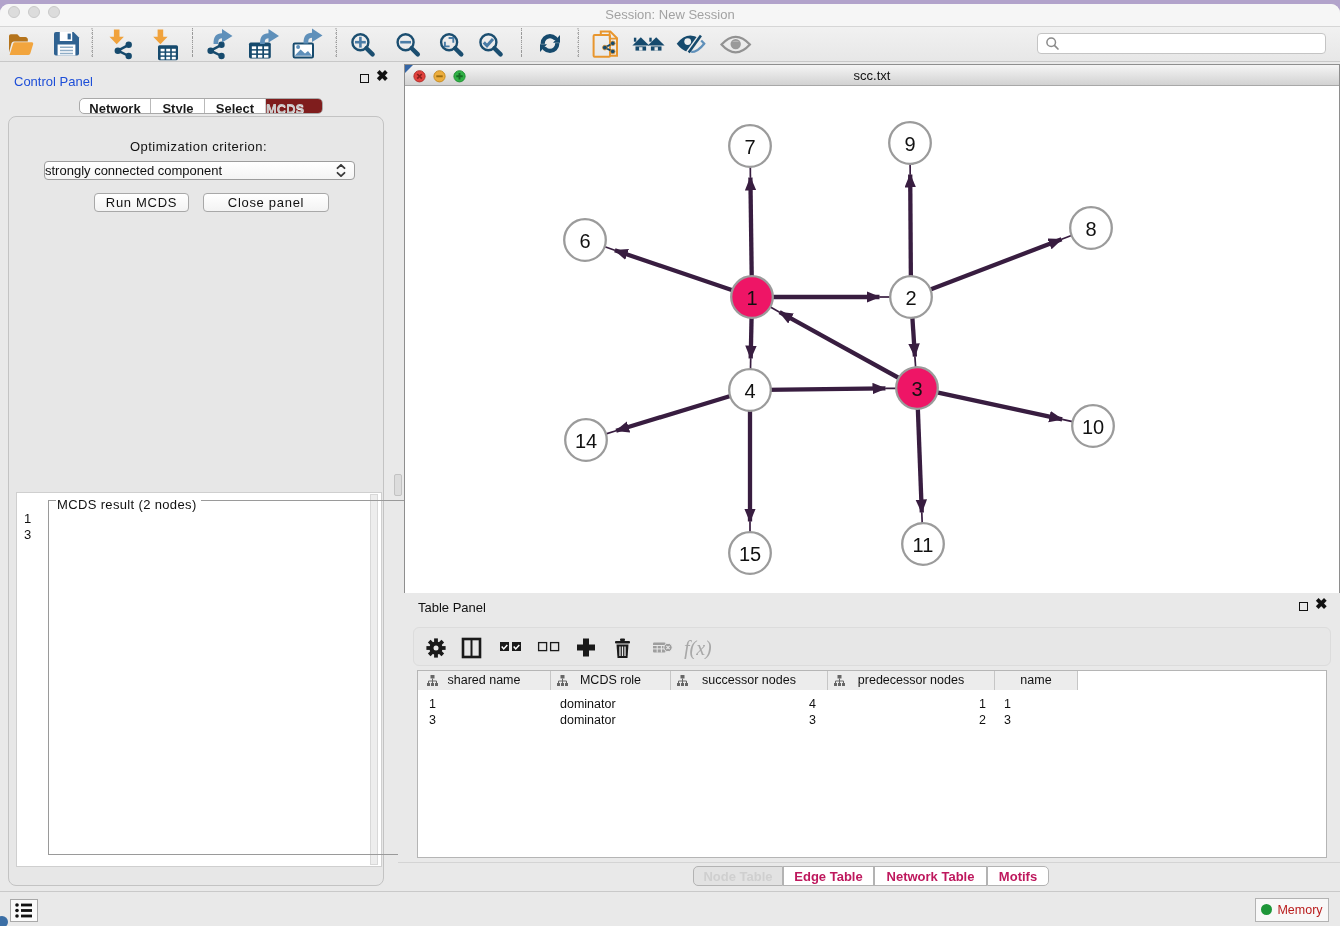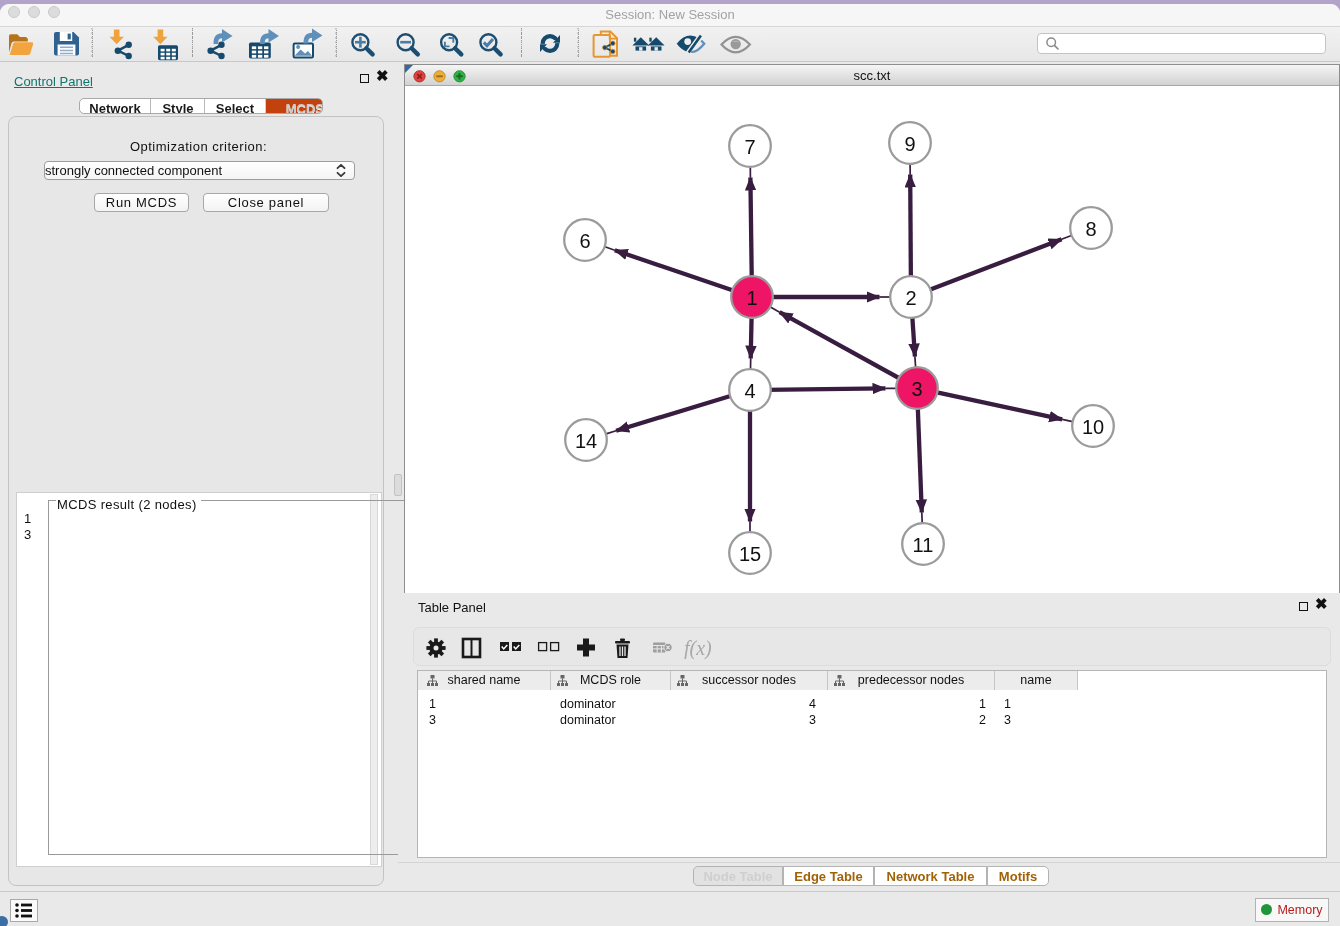--- a/index.html
+++ b/index.html
@@ -8,42 +8,42 @@
 #window { position:absolute; left:0; top:4px; width:1340px; height:922px; background:#e9e9e9; border-radius:9px 9px 0 0; overflow:hidden; will-change:transform; }
 #titlebar { position:absolute; left:0; top:0; width:100%; height:23px; background:#f6f6f6; border-bottom:1px solid #d6d6d6; }
 .tl { position:absolute; top:2px; width:12px; height:12px; border-radius:50%; background:#dcdcdc; border:1px solid #c9c9c9; }
 #title { position:absolute; top:3px; width:100%; text-align:center; color:#a2a2a2; font-size:13px; }
 #toolbar { position:absolute; left:0; top:23px; width:100%; height:35px; background:linear-gradient(#f1f1f1,#e7e7e7); border-bottom:1px solid #c8c8c8; }
 .tsep { position:absolute; top:3px; height:27px; width:0; border-left:1px dotted #9a9a9a; }
 #search { position:absolute; left:1037px; top:6px; width:289px; height:21px; background:#fff; border:1px solid #c4c4c4; border-radius:4px; }
 #main { position:absolute; left:0; top:58px; width:100%; height:829px; background:#e9e9e9; }
 
 #cp { position:absolute; left:0; top:0; width:397px; height:833px; background:#e9e9e9; }
-#cp-title { position:absolute; left:14px; top:12px; font-size:13px; color:#0f766e;text-decoration:underline; }
+#cp-title { position:absolute; left:14px; top:12px; font-size:13px; color:#1d4ed8; }
 #cp-box { position:absolute; left:8px; top:54px; width:376px; height:770px; border:1px solid #c3c3c3; border-radius:8px; background:#e7e7e7; }
 #opt-label { position:absolute; left:0; top:77px; width:397px; text-align:center; font-size:13px; letter-spacing:0.5px; color:#111; }
 #dropdown { position:absolute; left:44px; top:98.5px; width:311px; height:19px; background:linear-gradient(#ffffff,#f4f4f4); border:1px solid #9d9d9d; border-radius:4px; font-size:13px; line-height:17px; color:#111; }
 .btn { position:absolute; top:130.5px; height:19.5px; background:linear-gradient(#ffffff,#f3f3f3); border:1px solid #a8a8a8; border-radius:4px; font-size:13px; letter-spacing:0.7px; text-align:center; line-height:18px; color:#111; }
 #groupbox { position:absolute; left:16px; top:430px; width:366px; height:375px; background:#fff; border:1px solid #cfcfcf; }
 #gb-border { position:absolute; left:3px; top:7px; width:358px; height:355px; border:1px solid #9a9a9a;margin-left:28px; }
 #gb-legend { position:absolute; left:7px; top:-4px; background:#fff; font-size:13px; letter-spacing:0.35px; padding:0 4px 0 1px; color:#111; }
 #gb-text { position:absolute; left:7px; top:18px; font-size:13px; color:#111; line-height:15.5px; }
 #gb-scroll { position:absolute; right:3px; top:1px; width:8px; height:371px; background:#ededed; border:1px solid #d8d8d8; }
 
 #netframe { position:absolute; left:404px; top:2px; width:936px; height:529px; border:1px solid #8e8e8e; background:#fff; }
 #net-titlebar { position:absolute; left:0; top:0; width:100%; height:21px; background:linear-gradient(#f5f5f5,#d2d2d2); border-bottom:1px solid #a8a8a8; }
 #net-title { position:absolute; top:3px; width:100%; text-align:center; font-size:13px; color:#111; }
 #canvas { position:absolute; left:0; top:21px; width:934px; height:507px; background:#fff; will-change:transform; }
 
 #tp { position:absolute; left:398px; top:531px; width:942px; height:298px; background:#e9e9e9; }
 #tp-title { position:absolute; left:20px; top:7px; font-size:13px; color:#111; }
 #tp-table { position:absolute; left:19px; top:77px; width:910px; height:188px; background:#fff; border:1px solid #b5b5b5; }
 .th { position:absolute; top:0; height:19px; background:#ececec; border-right:1px solid #c6c6c6; font-size:12.5px; text-align:center; line-height:19px; color:#111; }
 .td { position:absolute; font-size:12.5px; color:#111; height:16px; line-height:16px; }
-.btab { position:absolute; top:273px; height:20px; background:#fff; border:1px solid #b3b3b3; border-radius:5px; font-size:13px; font-weight:bold; text-align:center; line-height:19px; color:#a16207; }
+.btab { position:absolute; top:273px; height:20px; background:#fff; border:1px solid #b3b3b3; border-radius:5px; font-size:13px; font-weight:bold; text-align:center; line-height:19px; color:#be185d; }
 #tabline { position:absolute; left:0; top:269px; width:942px; height:0; border-top:1px solid #d4d4d4; }
 
 #statusbar { position:absolute; left:0; top:887px; width:100%; height:35px; background:#e9e9e9; border-top:1px solid #c9c9c9; }
 #listbtn { position:absolute; left:10px; top:7px; width:28px; height:23px; background:#fafafa; border:1px solid #a9a9a9; }
 #membtn { position:absolute; right:11px; top:6px; width:74px; height:24px; background:#f8f8f8; border:1px solid #b3b3b3; font-size:12.5px; line-height:22px; text-align:center; color:#b91c1c; }
 </style>
 </head>
 <body>
 <div id="desktop">
 <div id="window">
@@ -225,21 +225,21 @@
   <div id="main">
     <div id="cp">
       <div id="cp-title">Control Panel</div>
       <div style="position:absolute;left:360px;top:12px;width:9px;height:9px;border:1.5px solid #111"></div>
       <div style="position:absolute;left:376px;top:5px;font-size:15px;font-weight:bold;color:#111">✖</div>
       <div id="cp-box"></div>
       <div id="tabgroup" style="position:absolute;left:79px;top:36px;width:244px;height:16px;border:1px solid #a9a9a9;border-radius:5px;background:#fff;overflow:hidden">
         <div style="position:absolute;left:0;top:0;width:71px;height:20px;border-right:1px solid #b9b9b9;text-align:center;line-height:19px;font-size:13px;font-weight:bold;color:#1a1a1a">Network</div>
         <div style="position:absolute;left:72px;top:0;width:53px;height:20px;border-right:1px solid #b9b9b9;text-align:center;line-height:19px;font-size:13px;font-weight:bold;color:#1a1a1a">Style</div>
         <div style="position:absolute;left:126px;top:0;width:58px;height:20px;text-align:center;line-height:19px;font-size:13px;font-weight:bold;color:#1a1a1a">Select</div>
-        <div style="position:absolute;left:185px;top:0;width:59px;height:20px;background:#c2410c;border-left:1px solid #cfcfcf;text-align:right;line-height:19px;font-size:13px;font-weight:bold;color:#c9c9c9;text-shadow:0 1px 0 #f8f8f8">MCDS</div>
+        <div style="position:absolute;left:185px;top:0;width:59px;height:20px;background:#7f1d1d;border-left:1px solid #cfcfcf;text-align:left;line-height:19px;font-size:13px;font-weight:bold;color:#c9c9c9;text-shadow:0 1px 0 #f8f8f8">MCDS</div>
       </div>
       <div id="opt-label">Optimization criterion:</div>
       <div id="dropdown">strongly connected component<svg style="position:absolute;right:8px;top:2.5px" width="10" height="13" viewBox="0 0 10 13">
               <path d="M1.5,4.2 L5,0.8 L8.5,4.2" fill="none" stroke="#3a3a3a" stroke-width="1.8" stroke-linecap="round" stroke-linejoin="round"></path>
               <path d="M1.5,8.8 L5,12.2 L8.5,8.8" fill="none" stroke="#3a3a3a" stroke-width="1.8" stroke-linecap="round" stroke-linejoin="round"></path>
             </svg></div>
       <div class="btn" style="left:94px;width:95px">Run MCDS</div>
       <div class="btn" style="left:203px;width:126px">Close panel</div>
       <div id="groupbox">
         <div id="gb-scroll"></div>

